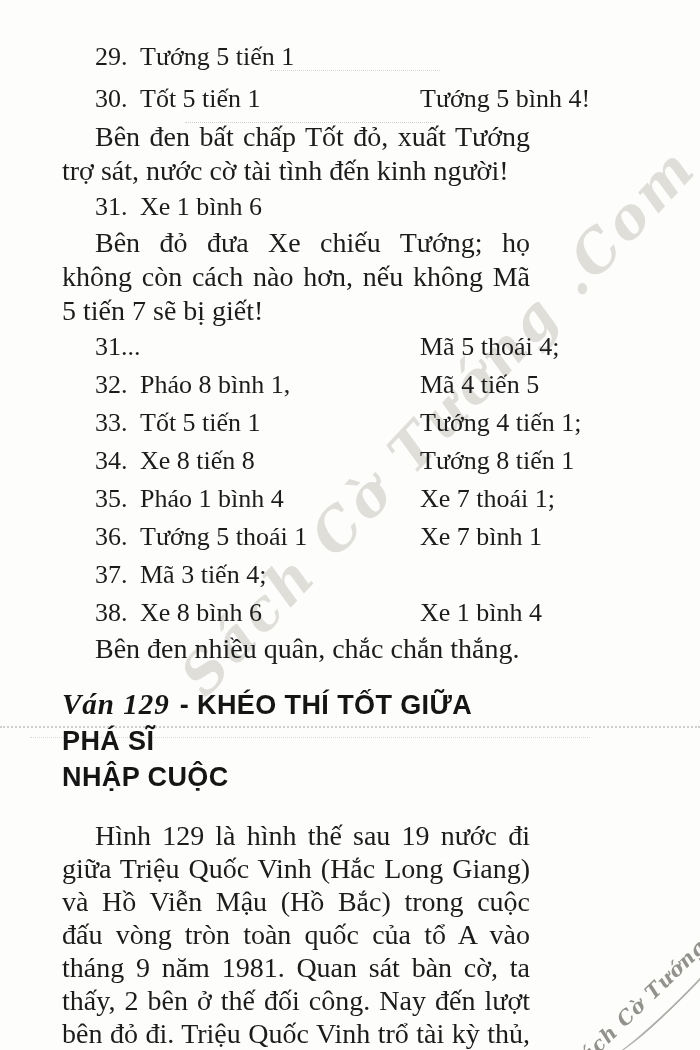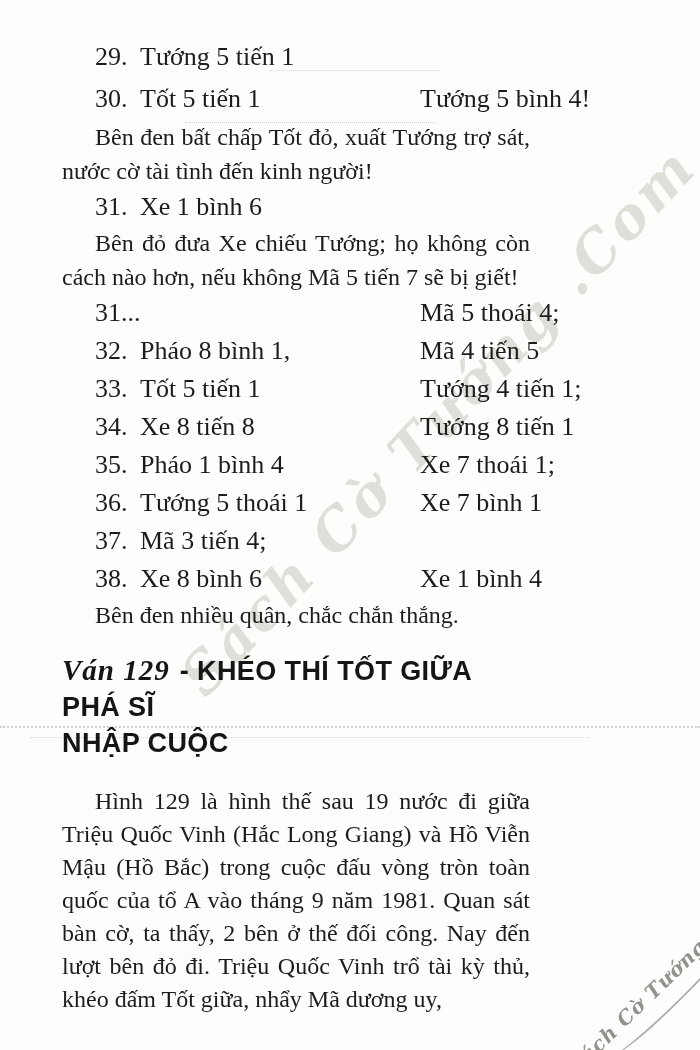--- a/index.html
+++ b/index.html
@@ -27,21 +27,21 @@
     padding-left: 33px;
     font-size: 26px;
     white-space: nowrap;
   }
   .mrow.main { height: 38px; line-height: 38px; }
   .mnum { width: 45px; flex: 0 0 auto; }
   .mred { width: 280px; flex: 0 0 auto; }
   .mblack { flex: 1 1 auto; }
   
   .para {
-    font-size: 24px;
+    font-size: 28px;
     line-height: 34px;
     text-align: justify;
     text-indent: 33px;
     margin: 0;
   }
   .para.tight { line-height: 33px; }
   
   .section-heading {
     margin-top: 20px;
     font-family: "Liberation Sans", sans-serif;

